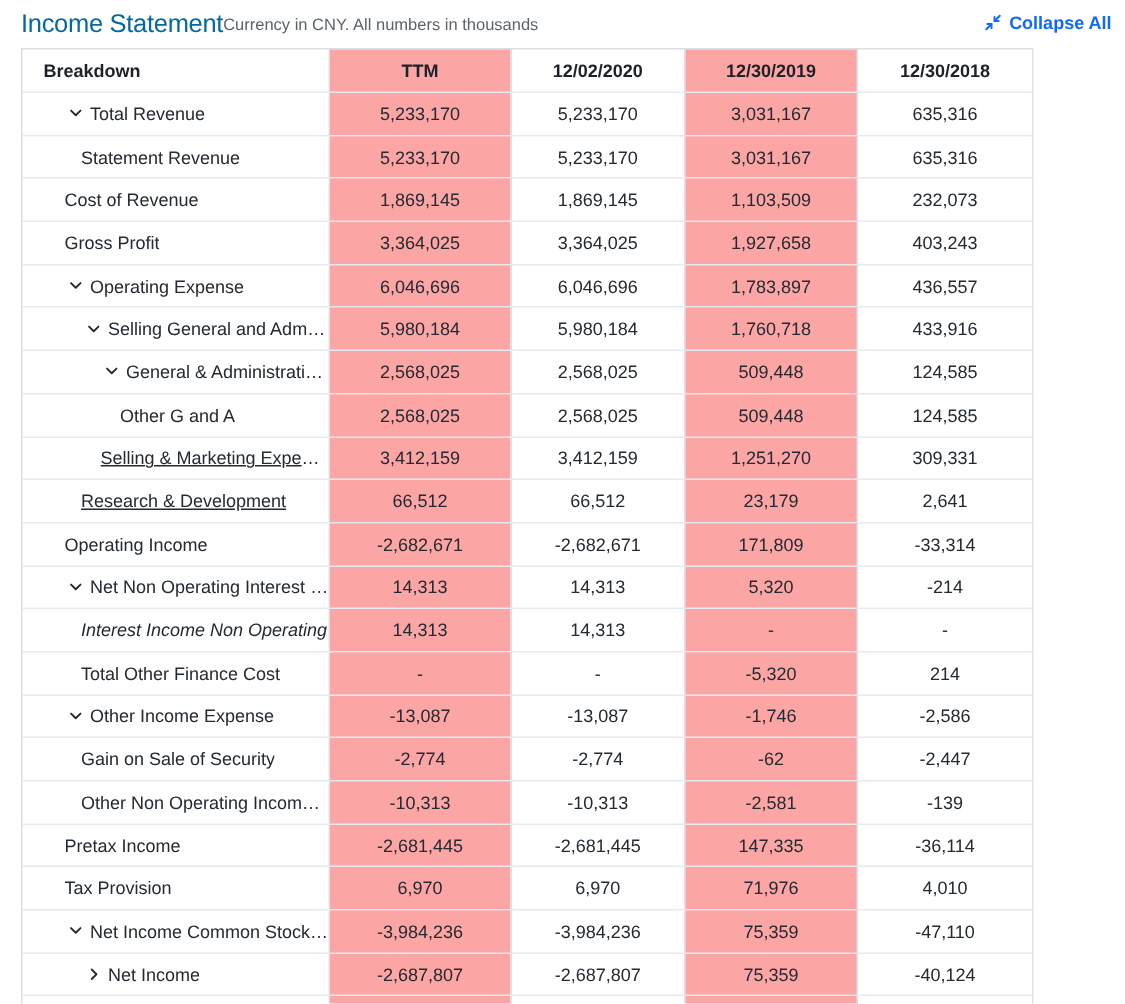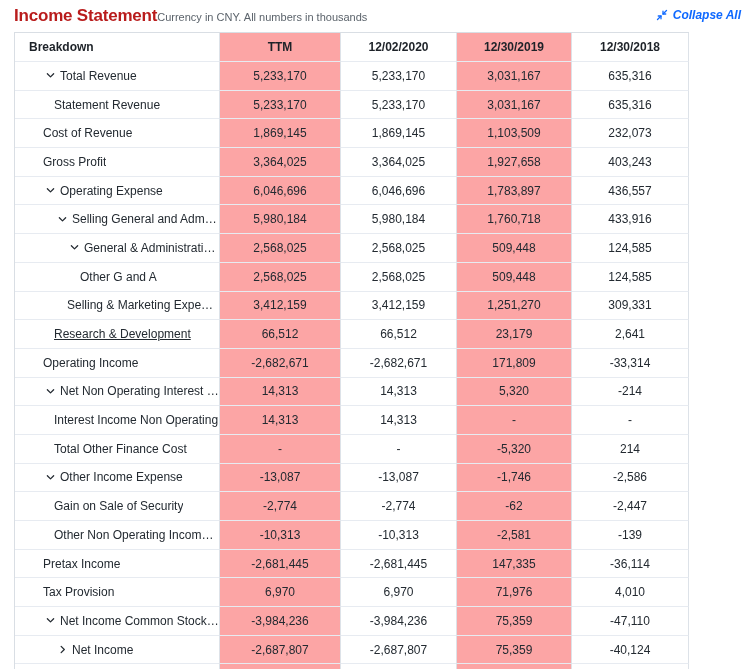--- a/index.html
+++ b/index.html
@@ -2,25 +2,25 @@
 <html><head>
 <meta charset="utf-8">
 <style>
   html, body { margin:0; padding:0; }
   body {
     width:750px; height:669px; overflow:hidden; background:#ffffff;
     font-family:"Liberation Sans","DejaVu Sans",sans-serif;
     -webkit-font-smoothing:antialiased;
   }
   .page-header { position:relative; height:32px; display:flex; align-items:center; padding-left:14px; }
-  .page-title { font-size:17px; font-weight:700; margin:0; color:#b91c1c; letter-spacing:-0.2px; }
+  .page-title { font-size:17px; font-weight:400; margin:0; color:#0369a1; letter-spacing:-0.2px; }
   .subtitle { font-size:11px; color:#5b636b; margin-left:0; padding-top:2px; }
   .collapse-all {
     position:absolute; right:9px; top:8px; display:flex; align-items:center; gap:5px;
-    color:#0f69ff; font-size:12px; font-weight:600; cursor:pointer; text-decoration:none;font-style:italic;
+    color:#0f69ff; font-size:12px; font-weight:600; cursor:pointer; text-decoration:none;
   }
   .collapse-all .icon { display:flex; align-items:center; }
 
   .fin-table { margin-left:14px; width:674px; border-top:1px solid #d9dee4; border-left:1px solid #d9dee4; }
   .tr { display:flex; height:28.7px; }
   .thead .tr { height:29px; }
   .td {
     box-sizing:border-box; border-right:1px solid #dde2e8; border-bottom:1px solid #e7ebf1;
     display:flex; align-items:center; justify-content:center;
     font-size:12px; color:#232a31; white-space:nowrap; overflow:hidden;
@@ -155,21 +155,21 @@
         <div class="tr">
           <div class="td c0" style="padding-left: 65px;">
             <span class="row-label-text">Other G and A</span>
           </div>
           <div class="td c1 striped">2,568,025</div>
           <div class="td c2">2,568,025</div>
           <div class="td c3 striped">509,448</div>
           <div class="td c4">124,585</div>
         </div>
         <div class="tr">
-          <div class="td c0" style="padding-left: 52px;">
+          <div class="td c0" style="padding-left: 52px; text-decoration: underline;">
             <span class="row-label-text">Selling &amp; Marketing Expense</span>
           </div>
           <div class="td c1 striped">3,412,159</div>
           <div class="td c2">3,412,159</div>
           <div class="td c3 striped">1,251,270</div>
           <div class="td c4">309,331</div>
         </div>
         <div class="tr">
           <div class="td c0" style="padding-left: 39px; text-decoration: underline;">
             <span class="row-label-text">Research &amp; Development</span>
@@ -196,21 +196,21 @@
               </svg>
             </span>
             <span class="row-label-text">Net Non Operating Interest Inc…</span>
           </div>
           <div class="td c1 striped">14,313</div>
           <div class="td c2">14,313</div>
           <div class="td c3 striped">5,320</div>
           <div class="td c4">-214</div>
         </div>
         <div class="tr">
-          <div class="td c0" style="padding-left: 39px;">
+          <div class="td c0" style="padding-left: 39px; font-style: italic;">
             <span class="row-label-text">Interest Income Non Operating</span>
           </div>
           <div class="td c1 striped">14,313</div>
           <div class="td c2">14,313</div>
           <div class="td c3 striped">-</div>
           <div class="td c4">-</div>
         </div>
         <div class="tr">
           <div class="td c0" style="padding-left: 39px;">
             <span class="row-label-text">Total Other Finance Cost</span>

